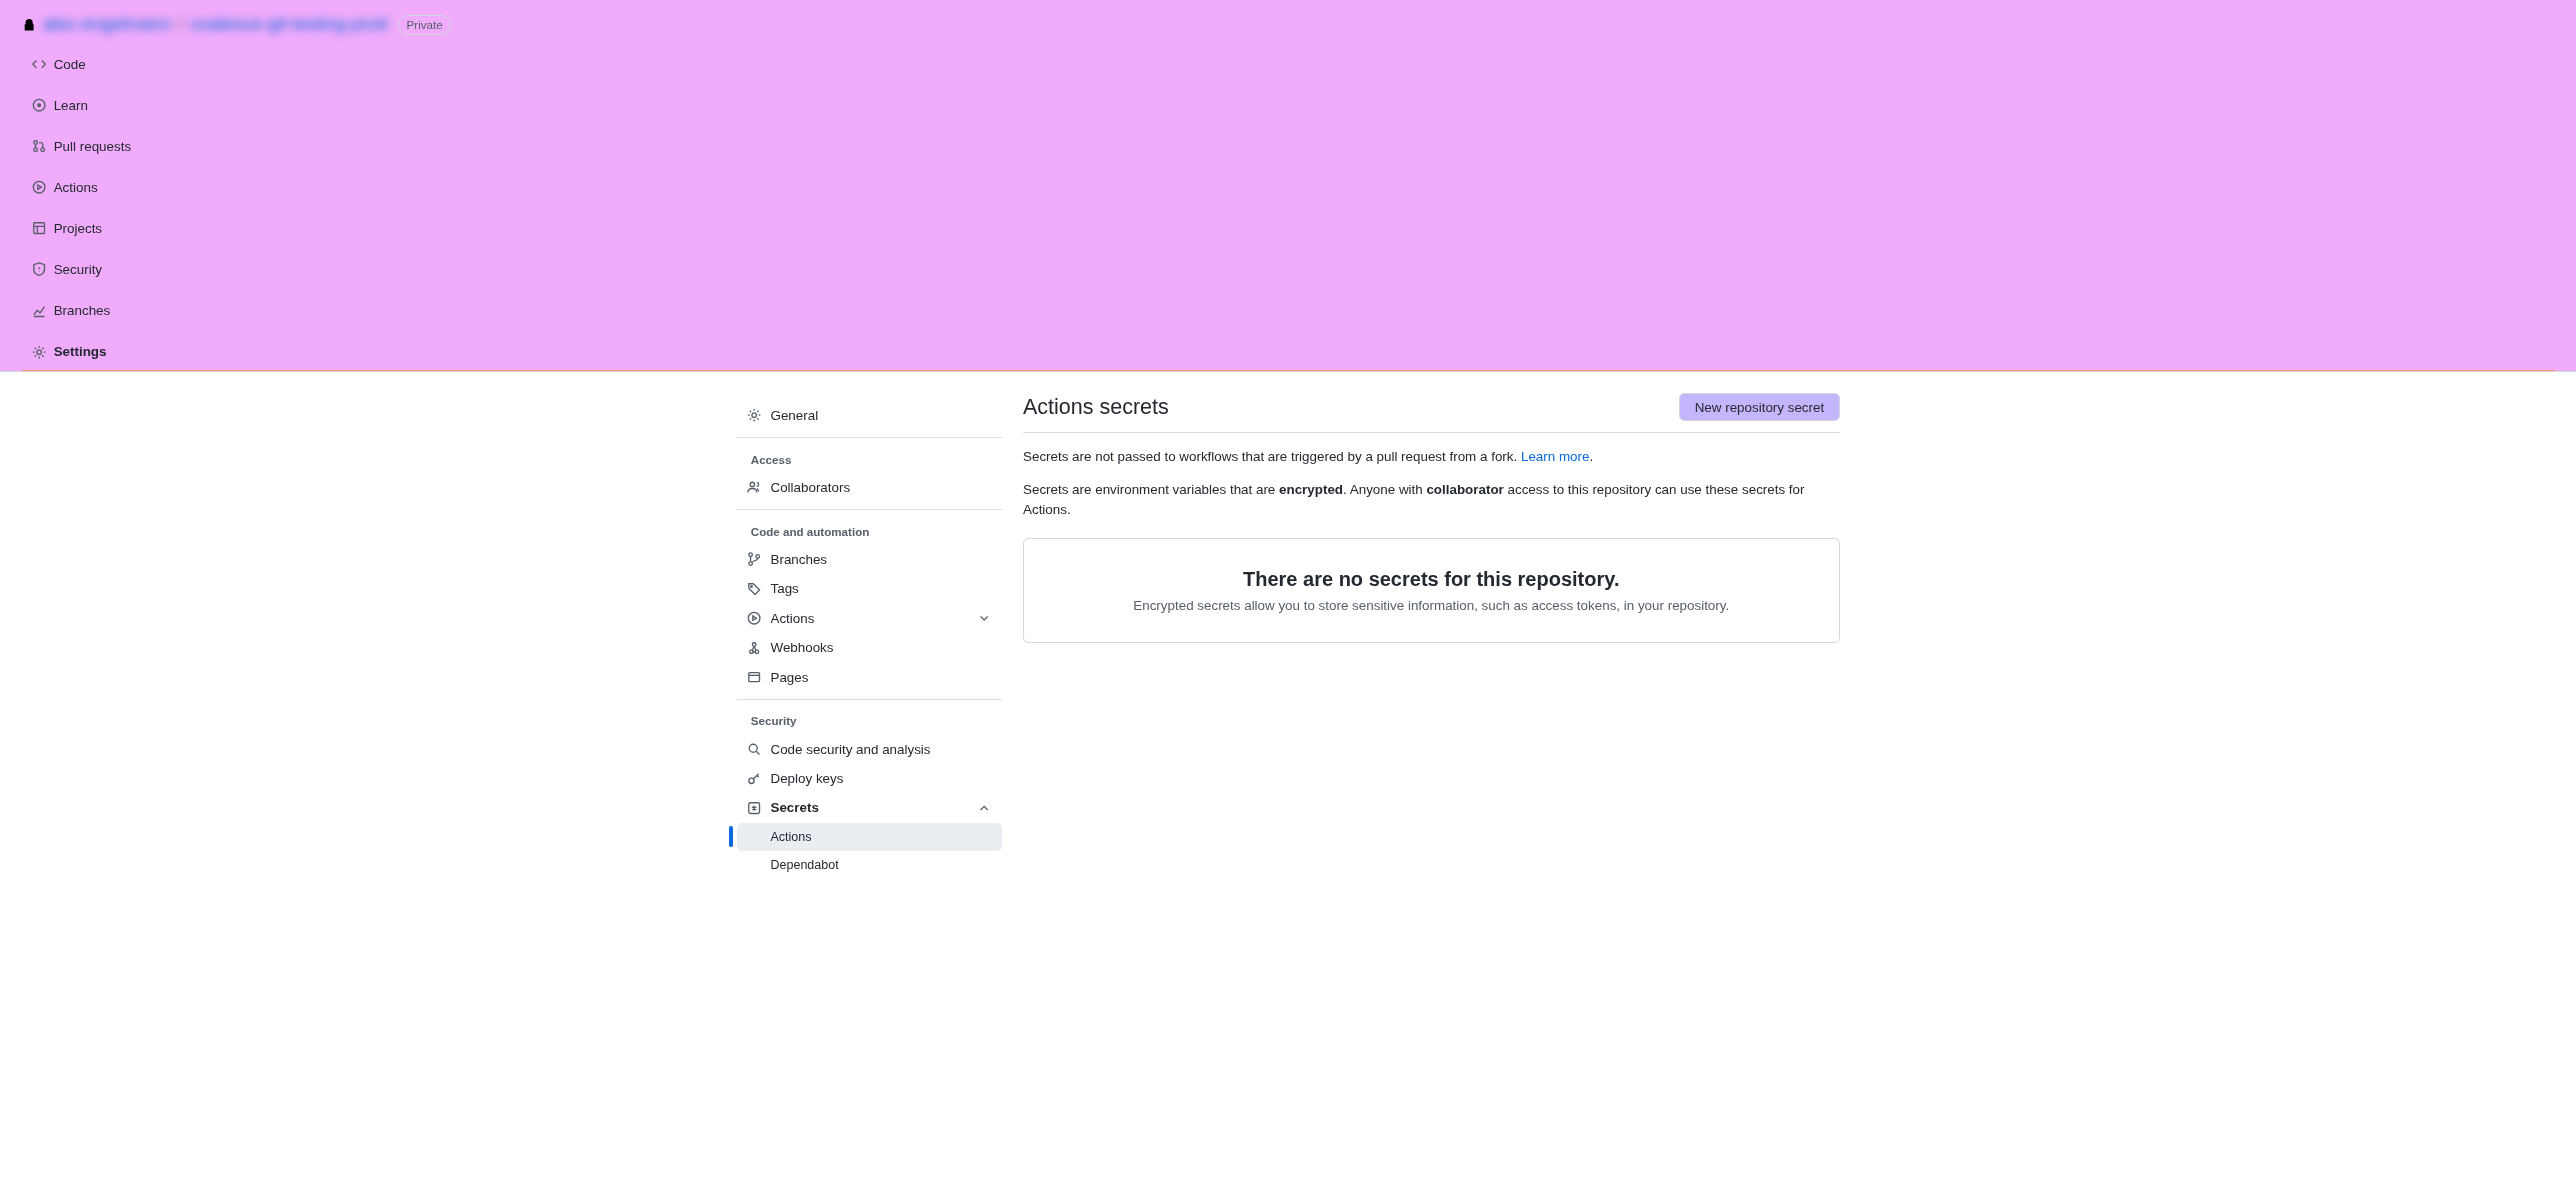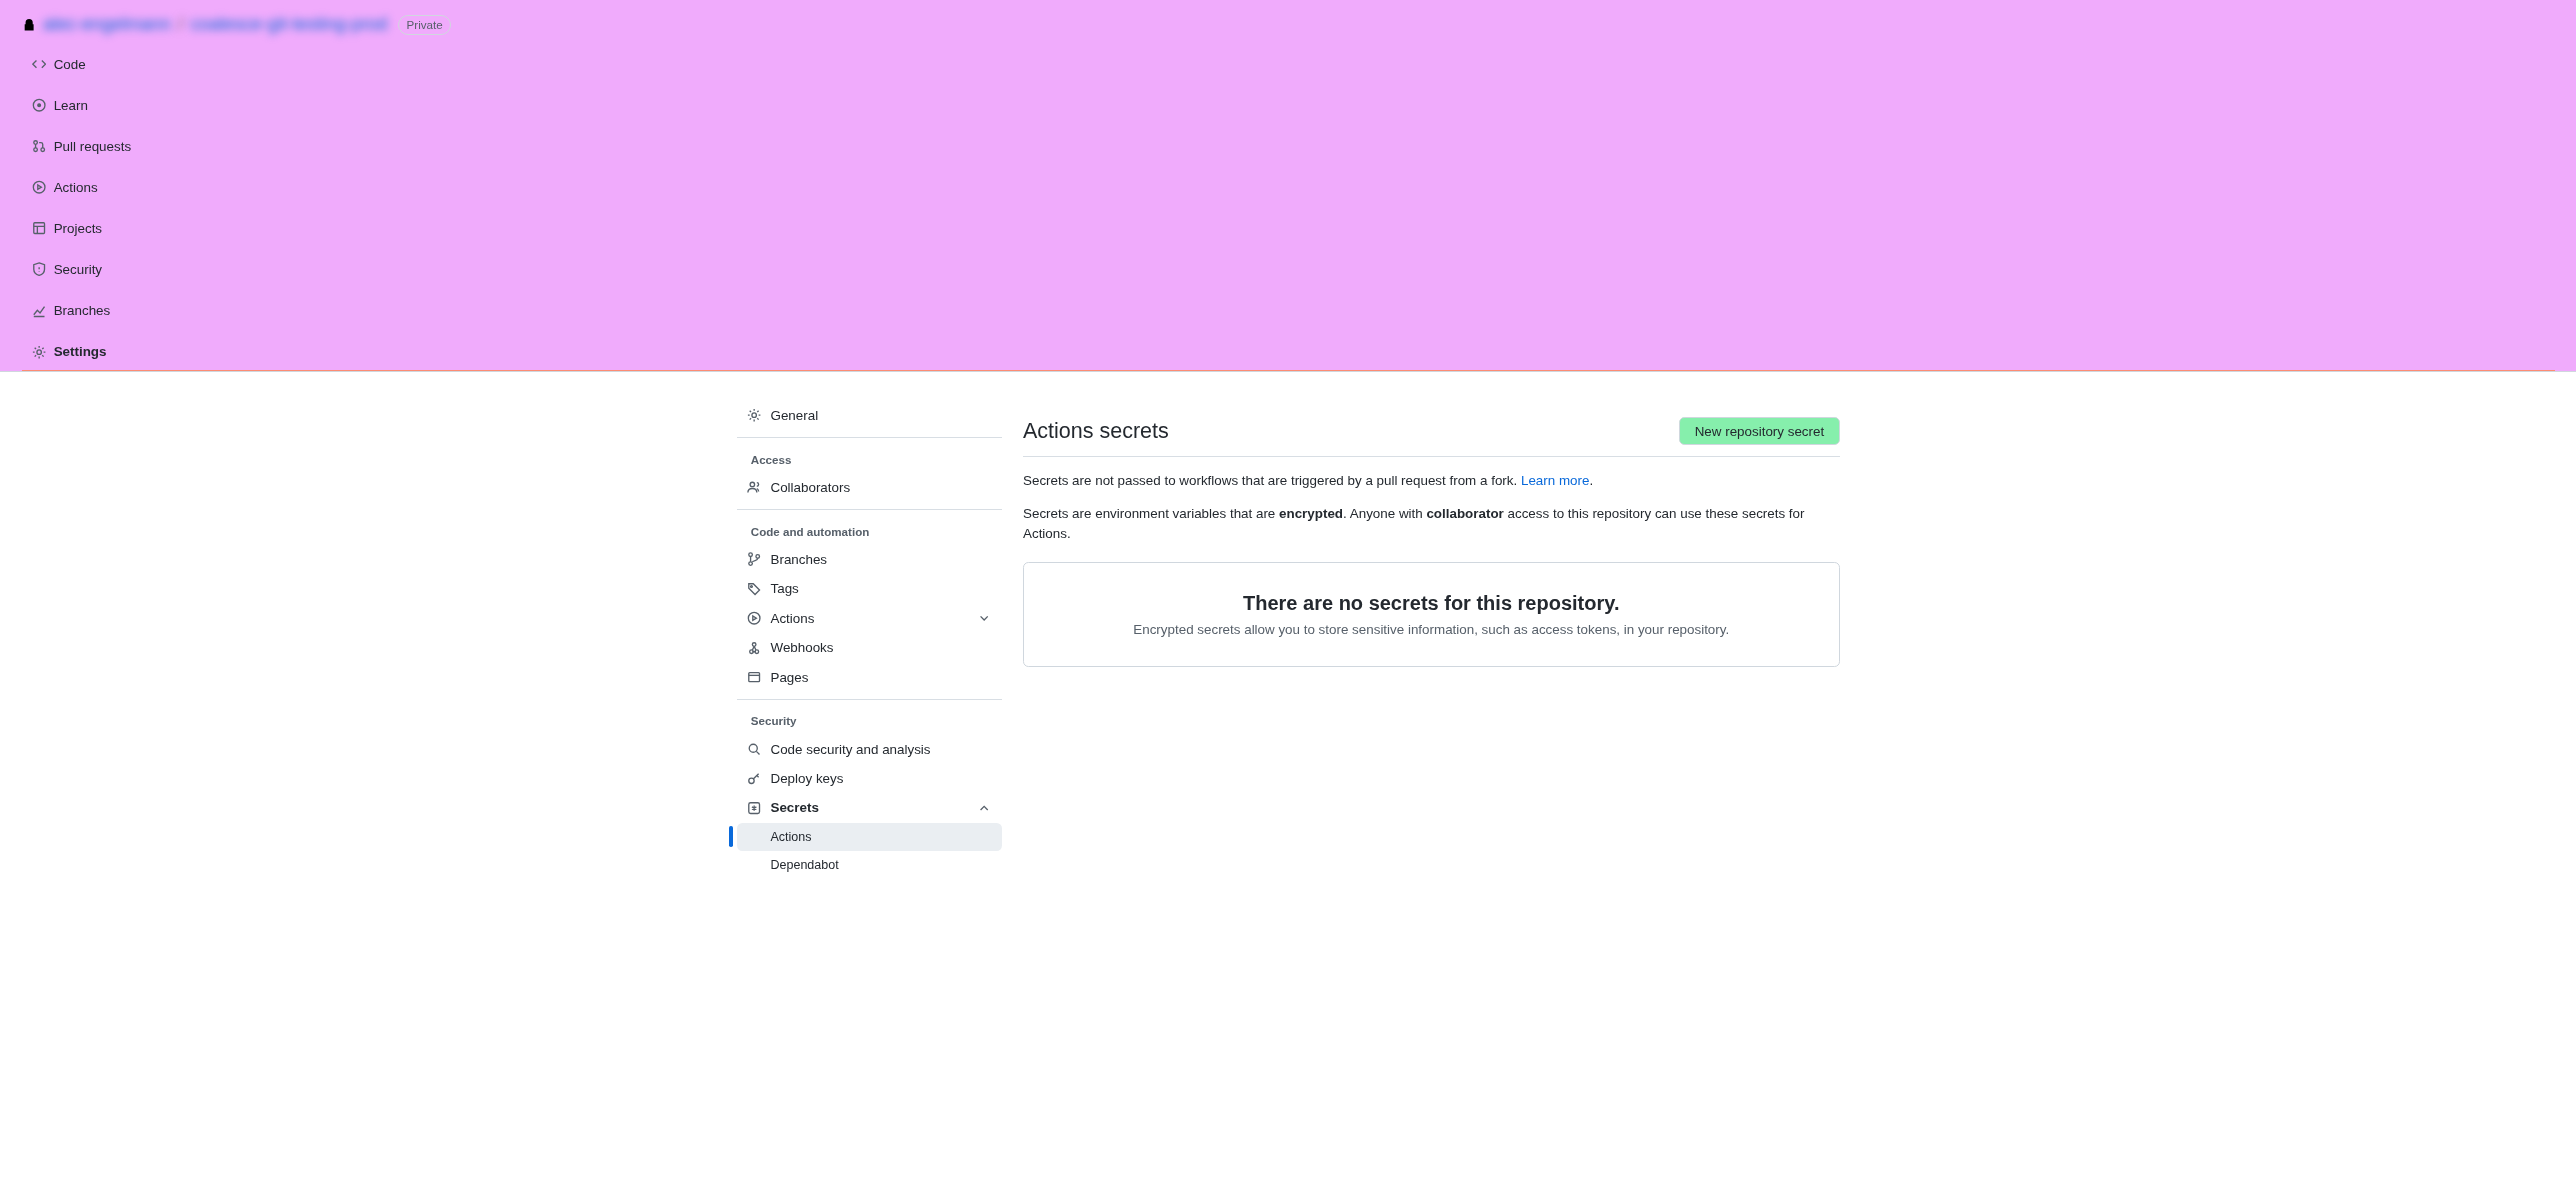--- a/index.html
+++ b/index.html
@@ -141,32 +141,31 @@
     .content {
       flex: 1;
     }
     .content-header {
       display: flex;
       justify-content: space-between;
       align-items: center;
       padding-bottom: 10.7px;
       border-bottom: 0.9px solid #d8dee4;
       margin-bottom: 14.3px;
-      margin-top: 24px;
     }
     .content-title {
       font-size: 21.5px;
       font-weight: 400;
     }
     .btn {
       padding: 5.4px 14.3px;
       font-size: 13.4px;
       font-weight: 500;
       color: #24292f;
-      background: #86efac;
+      background: #c4b5fd;
       border: 0.9px solid #d0d7de;
       border-radius: 5.4px;
       cursor: pointer;
     }
     .description {
       font-size: 13.4px;
       color: #24292f;
       line-height: 1.5;
       margin-bottom: 12.5px;
     }

